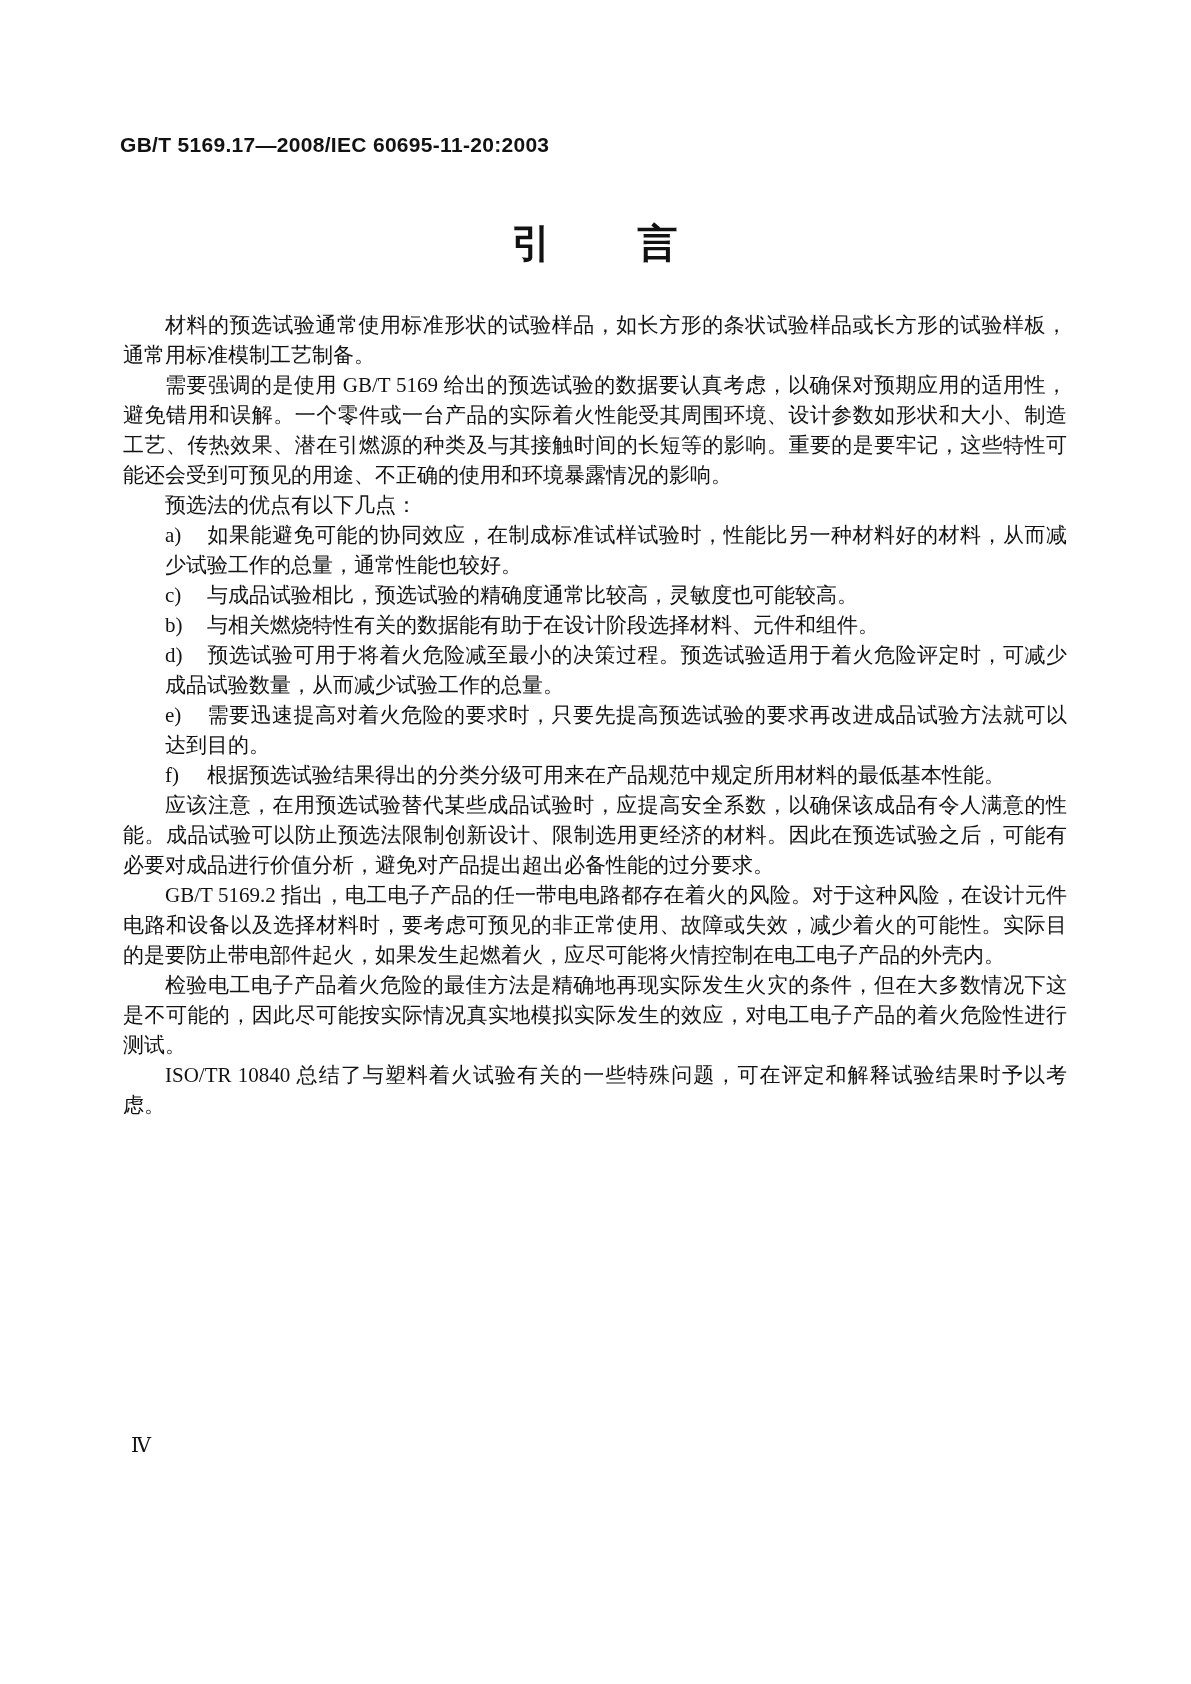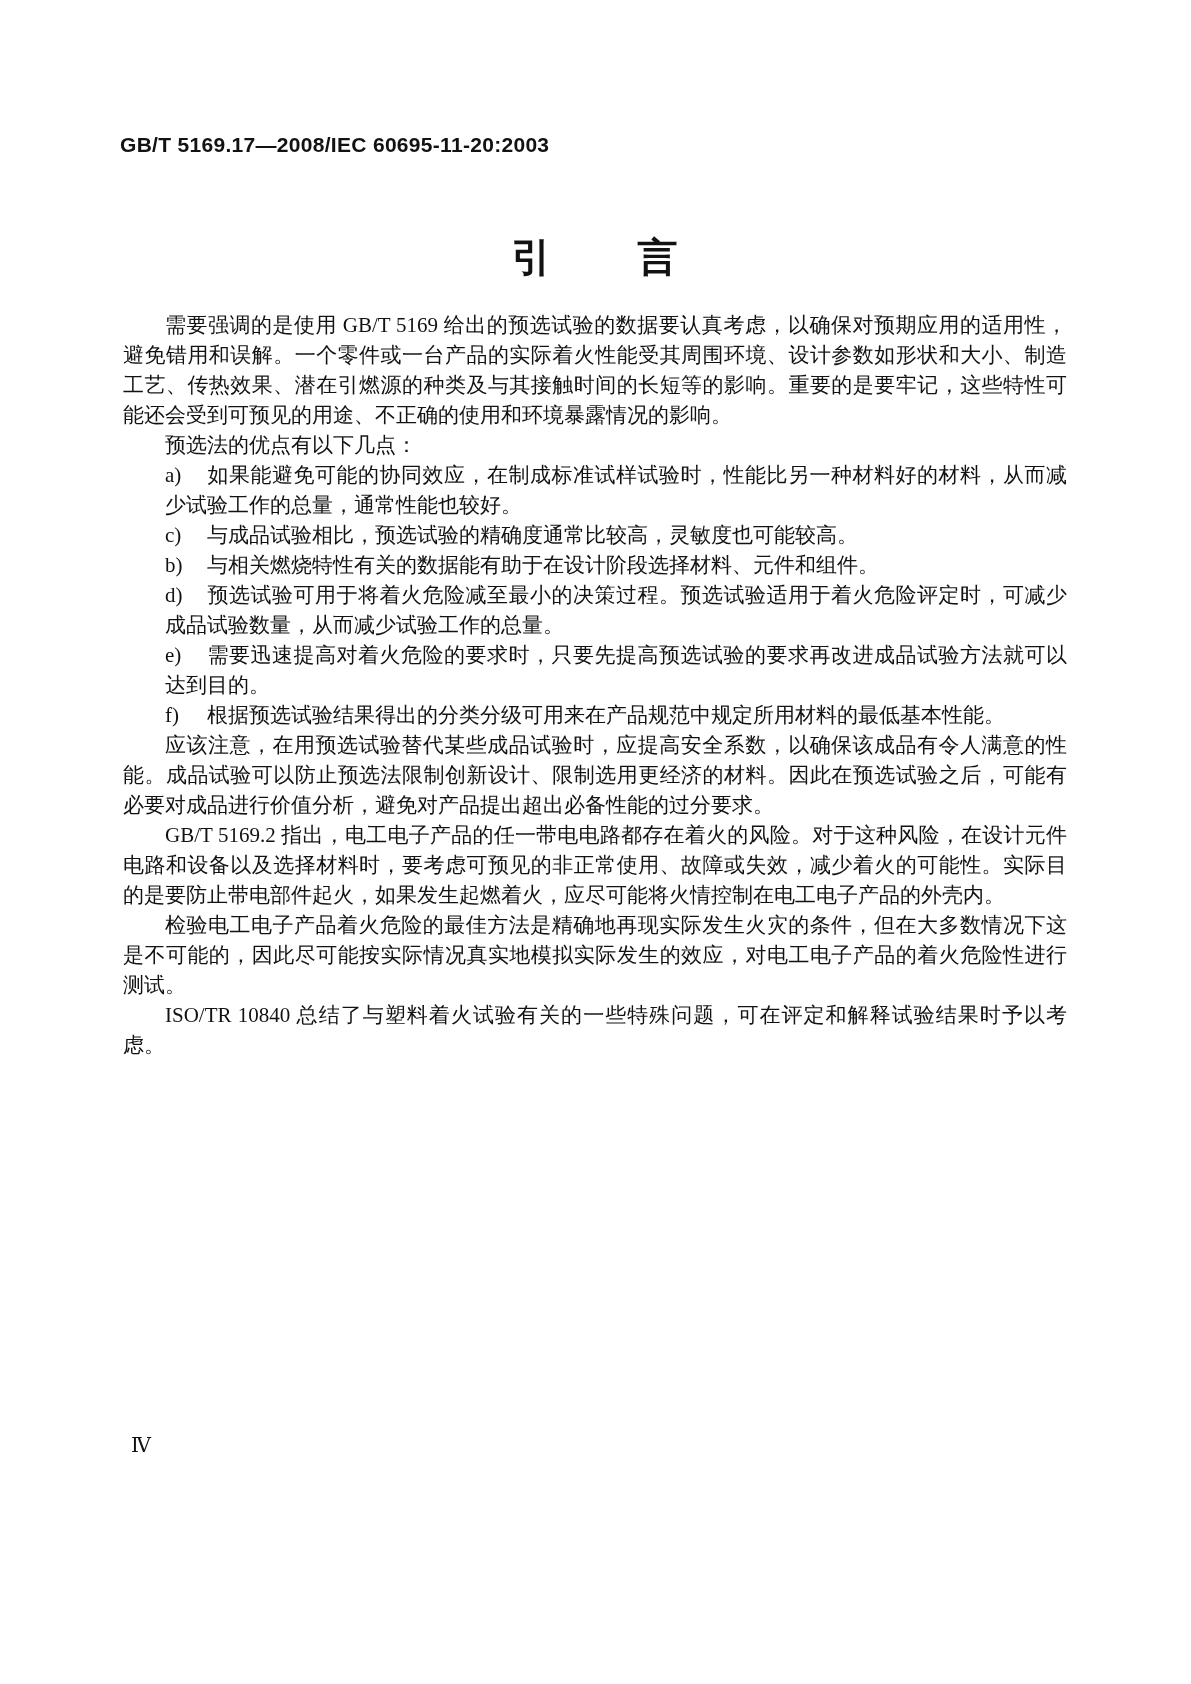--- a/index.html
+++ b/index.html
@@ -21,21 +21,21 @@
     top: 120px;
     left: 120px;
     font-family: "Liberation Sans", "DejaVu Sans", sans-serif;
     font-weight: 700;
     font-size: 21px;
     letter-spacing: 0.3px;
     white-space: nowrap;
   }
   .doc-title {
     position: absolute;
-    top: 217px;
+    top: 203px;
     left: 0;
     width: 100%;
     margin: 0;
     text-align: center;
     font-family: "Liberation Sans", "DejaVu Sans", sans-serif;
     font-weight: 700;
     font-size: 40px;
     letter-spacing: 2px;
   }
   .doc-body {
@@ -77,20 +77,21 @@
 <body>
 
 <div class="page">
 
   <div class="doc-header">GB/T 5169.17—2008/IEC 60695-11-20:2003</div>
 
   <h1 class="doc-title">引　　言</h1>
 
   <div class="doc-body">
 
+    <p class="para">材料的预选试验通常使用标准形状的试验样品，如长方形的条状试验样品或长方形的试验样板，通常用标准模制工艺制备。</p>
     <p class="para">需要强调的是使用 GB/T 5169 给出的预选试验的数据要认真考虑，以确保对预期应用的适用性，避免错用和误解。一个零件或一台产品的实际着火性能受其周围环境、设计参数如形状和大小、制造工艺、传热效果、潜在引燃源的种类及与其接触时间的长短等的影响。重要的是要牢记，这些特性可能还会受到可预见的用途、不正确的使用和环境暴露情况的影响。</p>
     <p class="para">预选法的优点有以下几点：</p>
 
     <div class="list">
       <div class="list-item"><span class="list-label">a)</span><span class="list-text">如果能避免可能的协同效应，在制成标准试样试验时，性能比另一种材料好的材料，从而减少试验工作的总量，通常性能也较好。</span></div>
       <div class="list-item"><span class="list-label">c)</span><span class="list-text">与成品试验相比，预选试验的精确度通常比较高，灵敏度也可能较高。</span></div>
       <div class="list-item"><span class="list-label">b)</span><span class="list-text">与相关燃烧特性有关的数据能有助于在设计阶段选择材料、元件和组件。</span></div>
       <div class="list-item"><span class="list-label">d)</span><span class="list-text">预选试验可用于将着火危险减至最小的决策过程。预选试验适用于着火危险评定时，可减少成品试验数量，从而减少试验工作的总量。</span></div>
       <div class="list-item"><span class="list-label">e)</span><span class="list-text">需要迅速提高对着火危险的要求时，只要先提高预选试验的要求再改进成品试验方法就可以达到目的。</span></div>
       <div class="list-item"><span class="list-label">f)</span><span class="list-text">根据预选试验结果得出的分类分级可用来在产品规范中规定所用材料的最低基本性能。</span></div>

